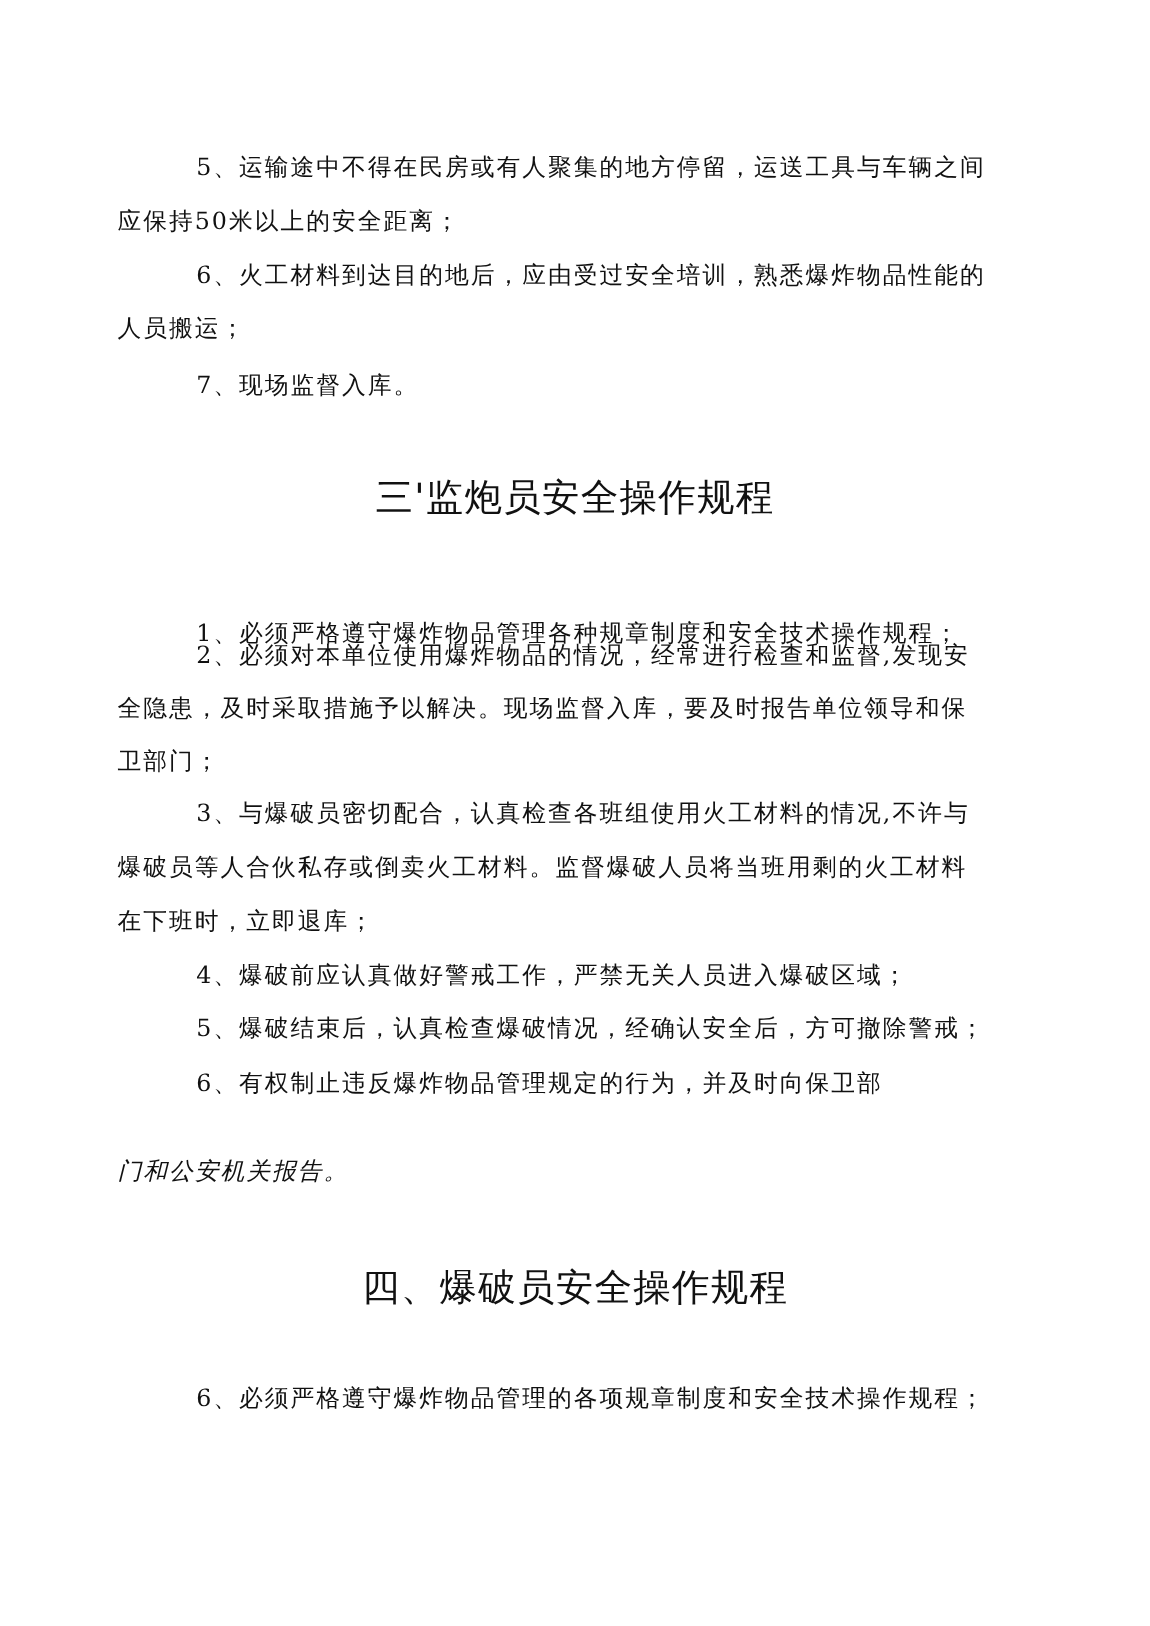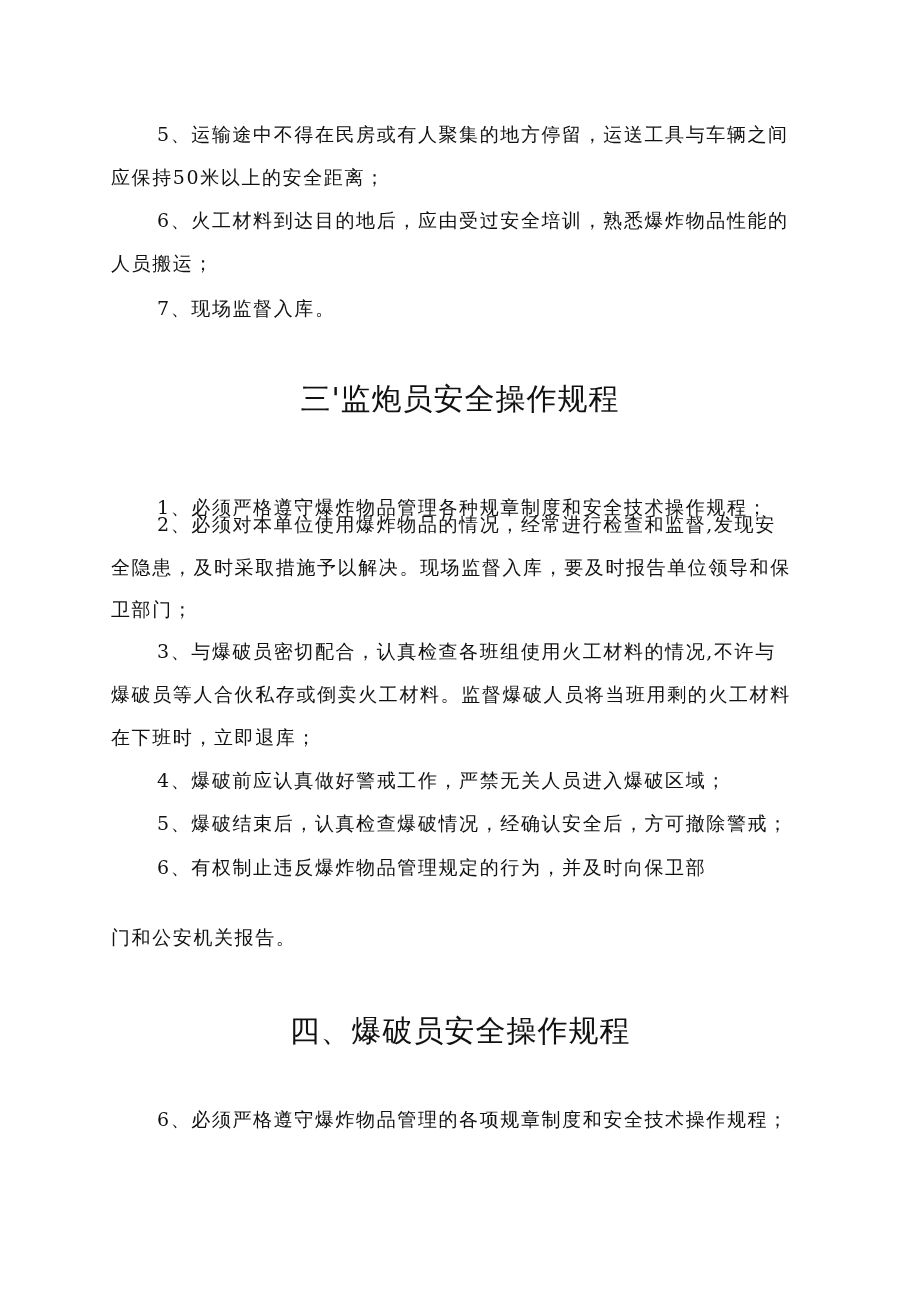--- a/index.html
+++ b/index.html
@@ -1,18 +1,18 @@
 <!DOCTYPE html>
 <html><head>
 <meta charset="utf-8">
 <style>
   html, body { margin:0; padding:0; background:#ffffff; }
   body { width:920px; height:1301px; position:relative; overflow:hidden;
          font-family:"DejaVu Serif", "Liberation Serif", serif; color:#111; }
-  .line { position:absolute; left:111px; width:710px; font-size:19px; line-height:24px;
+  .line { position:absolute; left:94px; width:710px; font-size:19px; line-height:24px;
           white-space:nowrap; letter-spacing:1.6px; }
   .indent { left:157px; width:663px; }
   .heading { position:absolute; left:0; width:920px; text-align:center;
              font-family:"DejaVu Sans", "Liberation Sans", sans-serif;
              font-size:30px; line-height:30px; color:#111; letter-spacing:1px; }
 </style>
 </head>
 <body>
 
 <div>
@@ -28,19 +28,19 @@
   <div class="line indent" style="top:495px;">1、必须严格遵守爆炸物品管理各种规章制度和安全技术操作规程；</div>
   <div class="line indent" style="top:512px;">2、必须对本单位使用爆炸物品的情况，经常进行检查和监督,发现安</div>
   <div class="line" style="top:555px;">全隐患，及时采取措施予以解决。现场监督入库，要及时报告单位领导和保</div>
   <div class="line" style="top:597px;">卫部门；</div>
   <div class="line indent" style="top:639px;">3、与爆破员密切配合，认真检查各班组使用火工材料的情况,不许与</div>
   <div class="line" style="top:682px;">爆破员等人合伙私存或倒卖火工材料。监督爆破人员将当班用剩的火工材料</div>
   <div class="line" style="top:725px;">在下班时，立即退库；</div>
   <div class="line indent" style="top:768px;">4、爆破前应认真做好警戒工作，严禁无关人员进入爆破区域；</div>
   <div class="line indent" style="top:811px;">5、爆破结束后，认真检查爆破情况，经确认安全后，方可撤除警戒；</div>
   <div class="line indent" style="top:855px;">6、有权制止违反爆炸物品管理规定的行为，并及时向保卫部</div>
-  <div class="line" style="top:925px;">门和公安机关报告。</div>
+  <div class="line" style="top:925px;font-style:italic;">门和公安机关报告。</div>
 
   <div class="heading" style="top:1016px;">四、爆破员安全操作规程</div>
 
   <div class="line indent" style="top:1107px;">6、必须严格遵守爆炸物品管理的各项规章制度和安全技术操作规程；</div>
 
 </div>
 
 </body></html>

